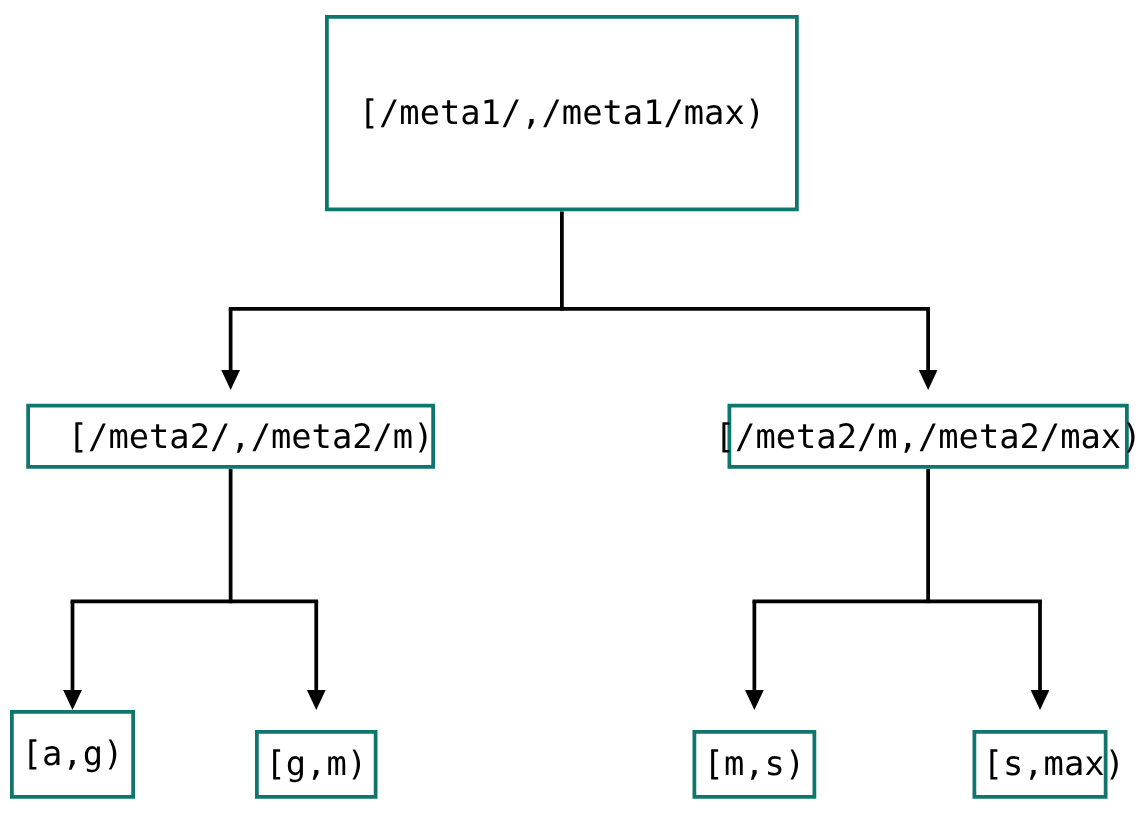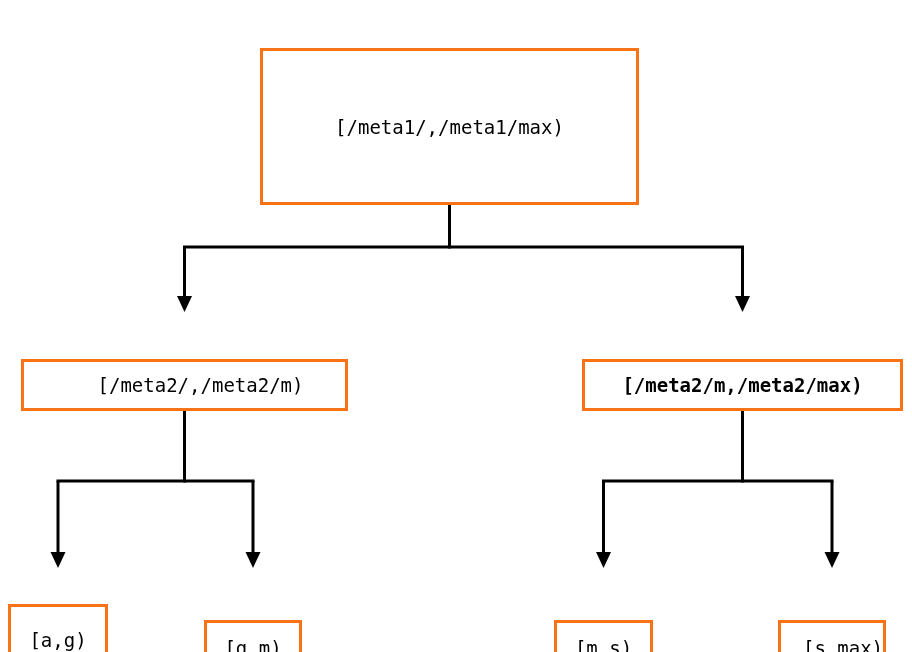--- a/index.html
+++ b/index.html
@@ -18,33 +18,32 @@
   #edges {
     position: absolute;
     left: 0;
     top: 0;
     width: 912px;
     height: 652px;
   }
   .node {
     position: absolute;
     box-sizing: border-box;
-    border: 3px solid #f97316;
+    border: 3px solid #0f766e;
     background: #ffffff;
     color: #000000;
     display: flex;
     align-items: center;
     justify-content: center;
-    font-size: 19px;
+    font-size: 27px;
     white-space: pre;
-    margin-top: 36px;
   }
   .node-root   { left: 260px; top: 12px;  width: 379px; height: 157px; }
   .node-left   { left: 21px;  top: 323px; width: 327px; height: 52px; padding-left: 32px;  }
-  .node-right  { left: 582px; top: 323px; width: 321px; height: 52px; font-weight: bold;  }
+  .node-right  { left: 582px; top: 323px; width: 321px; height: 52px;  }
   .node-ag     { left: 8px;   top: 568px; width: 100px; height: 71px;  }
   .node-gm     { left: 204px; top: 584px; width: 98px;  height: 55px;  }
   .node-ms     { left: 554px; top: 584px; width: 99px;  height: 55px;  }
   .node-smax   { left: 778px; top: 584px; width: 108px; height: 55px; padding-left: 22px;  }
   .edge-line {
     stroke: #000000;
     stroke-width: 3;
     fill: none;
   }
   .arrowhead {

